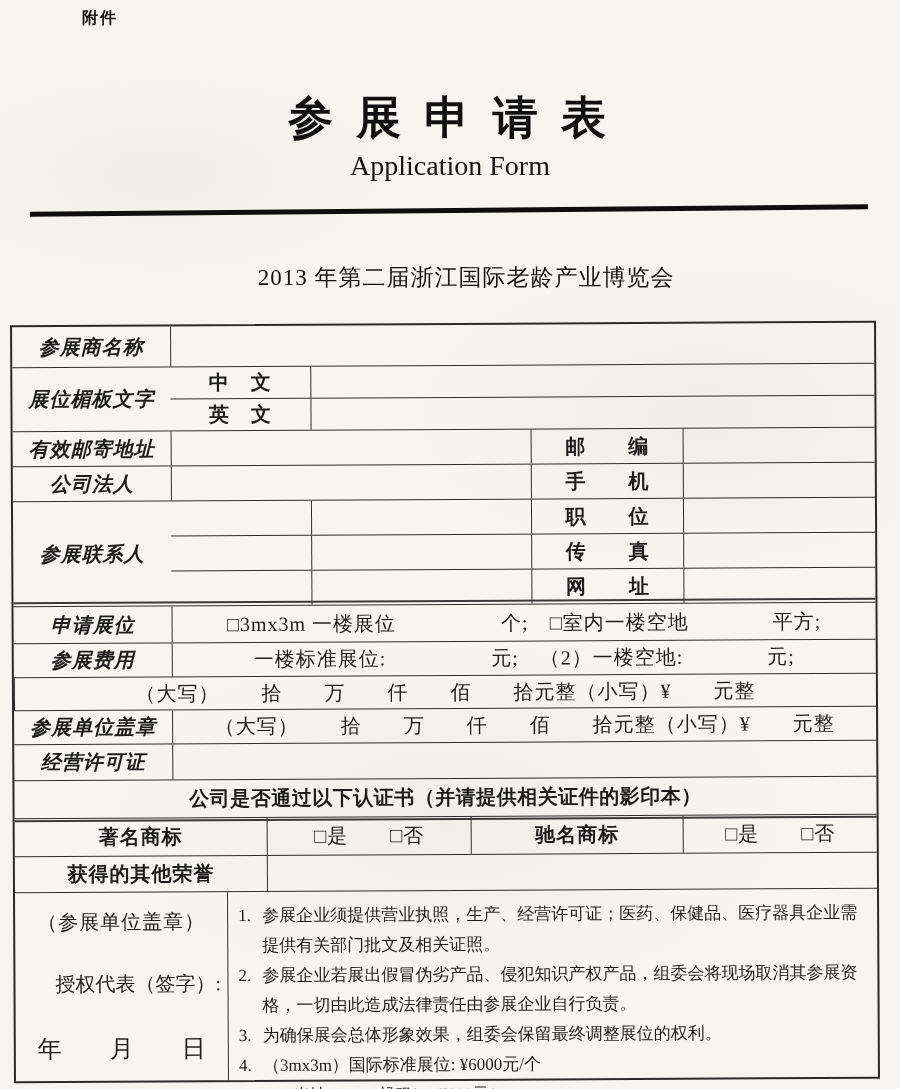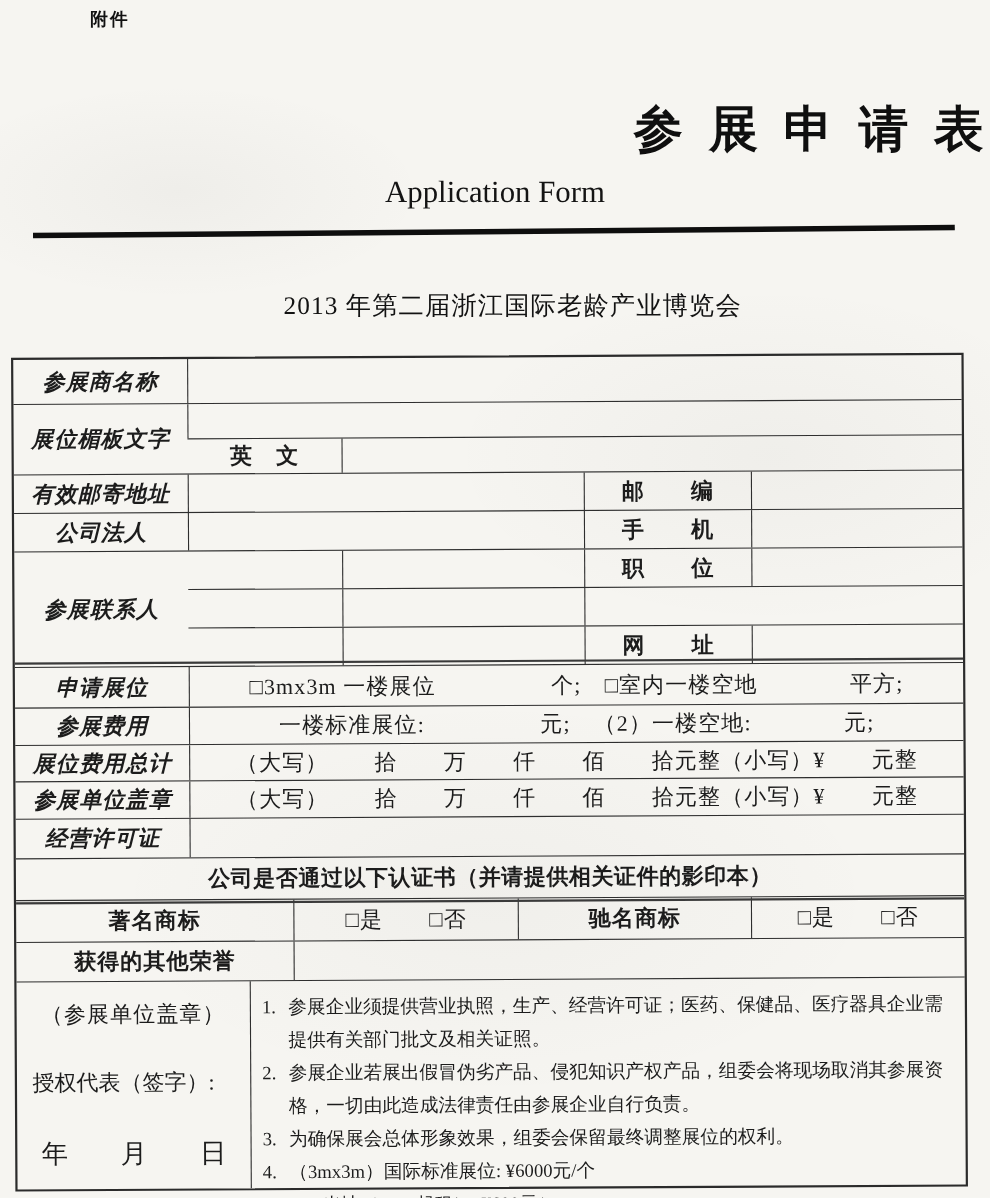--- a/index.html
+++ b/index.html
@@ -18,25 +18,25 @@
       #f6f5f1;
   }
   
   .attachment{
     position:absolute;left:62px;top:8px;
     font-family:"Liberation Sans","DejaVu Sans",sans-serif;
     font-size:16px;font-weight:700;letter-spacing:2px;color:#111;margin-left:20px;
   }
   .main-title{
     position:absolute;left:0;top:88px;width:100%;
-    text-align:right;font-size:45px;font-weight:700;
+    text-align:center;font-size:45px;font-weight:700;
     letter-spacing:6px;color:#0f0f0f;
   }
   .en-title{
-    position:absolute;left:0;top:160px;width:100%;
+    position:absolute;left:0;top:150px;width:100%;
     text-align:center;font-size:28px;color:#141414;
   }
   .rule{
     position:absolute;left:30px;top:208px;width:838px;height:5px;
     background:#0e0e0e;transform:rotate(-0.5deg);
   }
   .expo-title{
     position:absolute;left:16px;top:262px;width:100%;
     text-align:center;font-size:23px;letter-spacing:1px;color:#131313;
   }
@@ -76,21 +76,21 @@
   .h38{height:38px;} .h189{height:189px;}
   .value-line{font-size:20px;letter-spacing:1px;}
   
   .hairline{position:absolute;left:0;width:100%;height:1.5px;background:#3a3a3a;}
   
   .stamp-cell{
     flex:0 0 212px;display:flex;flex-direction:column;
     justify-content:space-between;align-items:center;
     padding:16px 0 16px 0;
   }
-  .stamp-cell .sig{align-self:flex-start;margin-left:14px;}
+  .stamp-cell .sig{align-self:flex-start;margin-left:40px;}
   .notes-cell{
     flex:1;border-left:1.4px solid #2e2e2e;
     padding:9px 4px 6px 10px;
     display:flex;flex-direction:column;justify-content:flex-start;
     text-align:left;align-items:stretch;
   }
   .note-item{display:flex;font-size:17px;line-height:30px;}
   .note-item .num{flex:0 0 24px;}
   .note-item .ntext{flex:1;white-space:pre-line;}
   .note-item.cont{margin-left:30px;}
@@ -113,20 +113,21 @@
 
     <div class="tr first h40">
       <div class="td nol w-label label">参展商名称</div>
       <div class="td grow"></div>
     </div>
 
     <div class="tr h64">
       <div class="td nol w-label label">展位楣板文字</div>
       <div class="subcol">
         <div class="subrow first h34">
+          <div class="td nol w-sub label">中　文</div>
           <div class="td grow"></div>
         </div>
         <div class="subrow h30">
           <div class="td nol w-sub label">英　文</div>
           <div class="td grow"></div>
         </div>
       </div>
     </div>
 
     <div class="tr h35">
@@ -148,20 +149,21 @@
       <div class="subcol">
         <div class="subrow first h35">
           <div class="td nol w-sub"></div>
           <div class="td w-mid"></div>
           <div class="td w-rlabel label">职　　位</div>
           <div class="td grow"></div>
         </div>
         <div class="subrow h35">
           <div class="td nol w-sub"></div>
           <div class="td w-mid"></div>
+          <div class="td w-rlabel label">传　　真</div>
           <div class="td grow"></div>
         </div>
         <div class="subrow h35">
           <div class="td nol w-sub"></div>
           <div class="td w-mid"></div>
           <div class="td w-rlabel label">网　　址</div>
           <div class="td grow"></div>
         </div>
       </div>
     </div>
@@ -170,21 +172,20 @@
       <div class="td nol w-label label">申请展位</div>
       <div class="td grow value-line">□3mx3m 一楼展位　　　　　个;　□室内一楼空地　　　　平方;</div>
     </div>
 
     <div class="tr h34">
       <div class="td nol w-label label">参展费用</div>
       <div class="td grow value-line">一楼标准展位:　　　　　元;　（2）一楼空地:　　　　元;</div>
     </div>
 
     <div class="tr h33">
-      <div class="td nol w-label label">展位费用总计</div>
       <div class="td grow value-line">（大写）　　拾　　万　　仟　　佰　　拾元整（小写）¥　　元整</div>
     </div>
 
     <div class="tr h34">
       <div class="td nol w-label label">参展单位盖章</div>
       <div class="td grow value-line">（大写）　　拾　　万　　仟　　佰　　拾元整（小写）¥　　元整</div>
     </div>
 
     <div class="tr h36">
       <div class="td nol w-label label">经营许可证</div>

